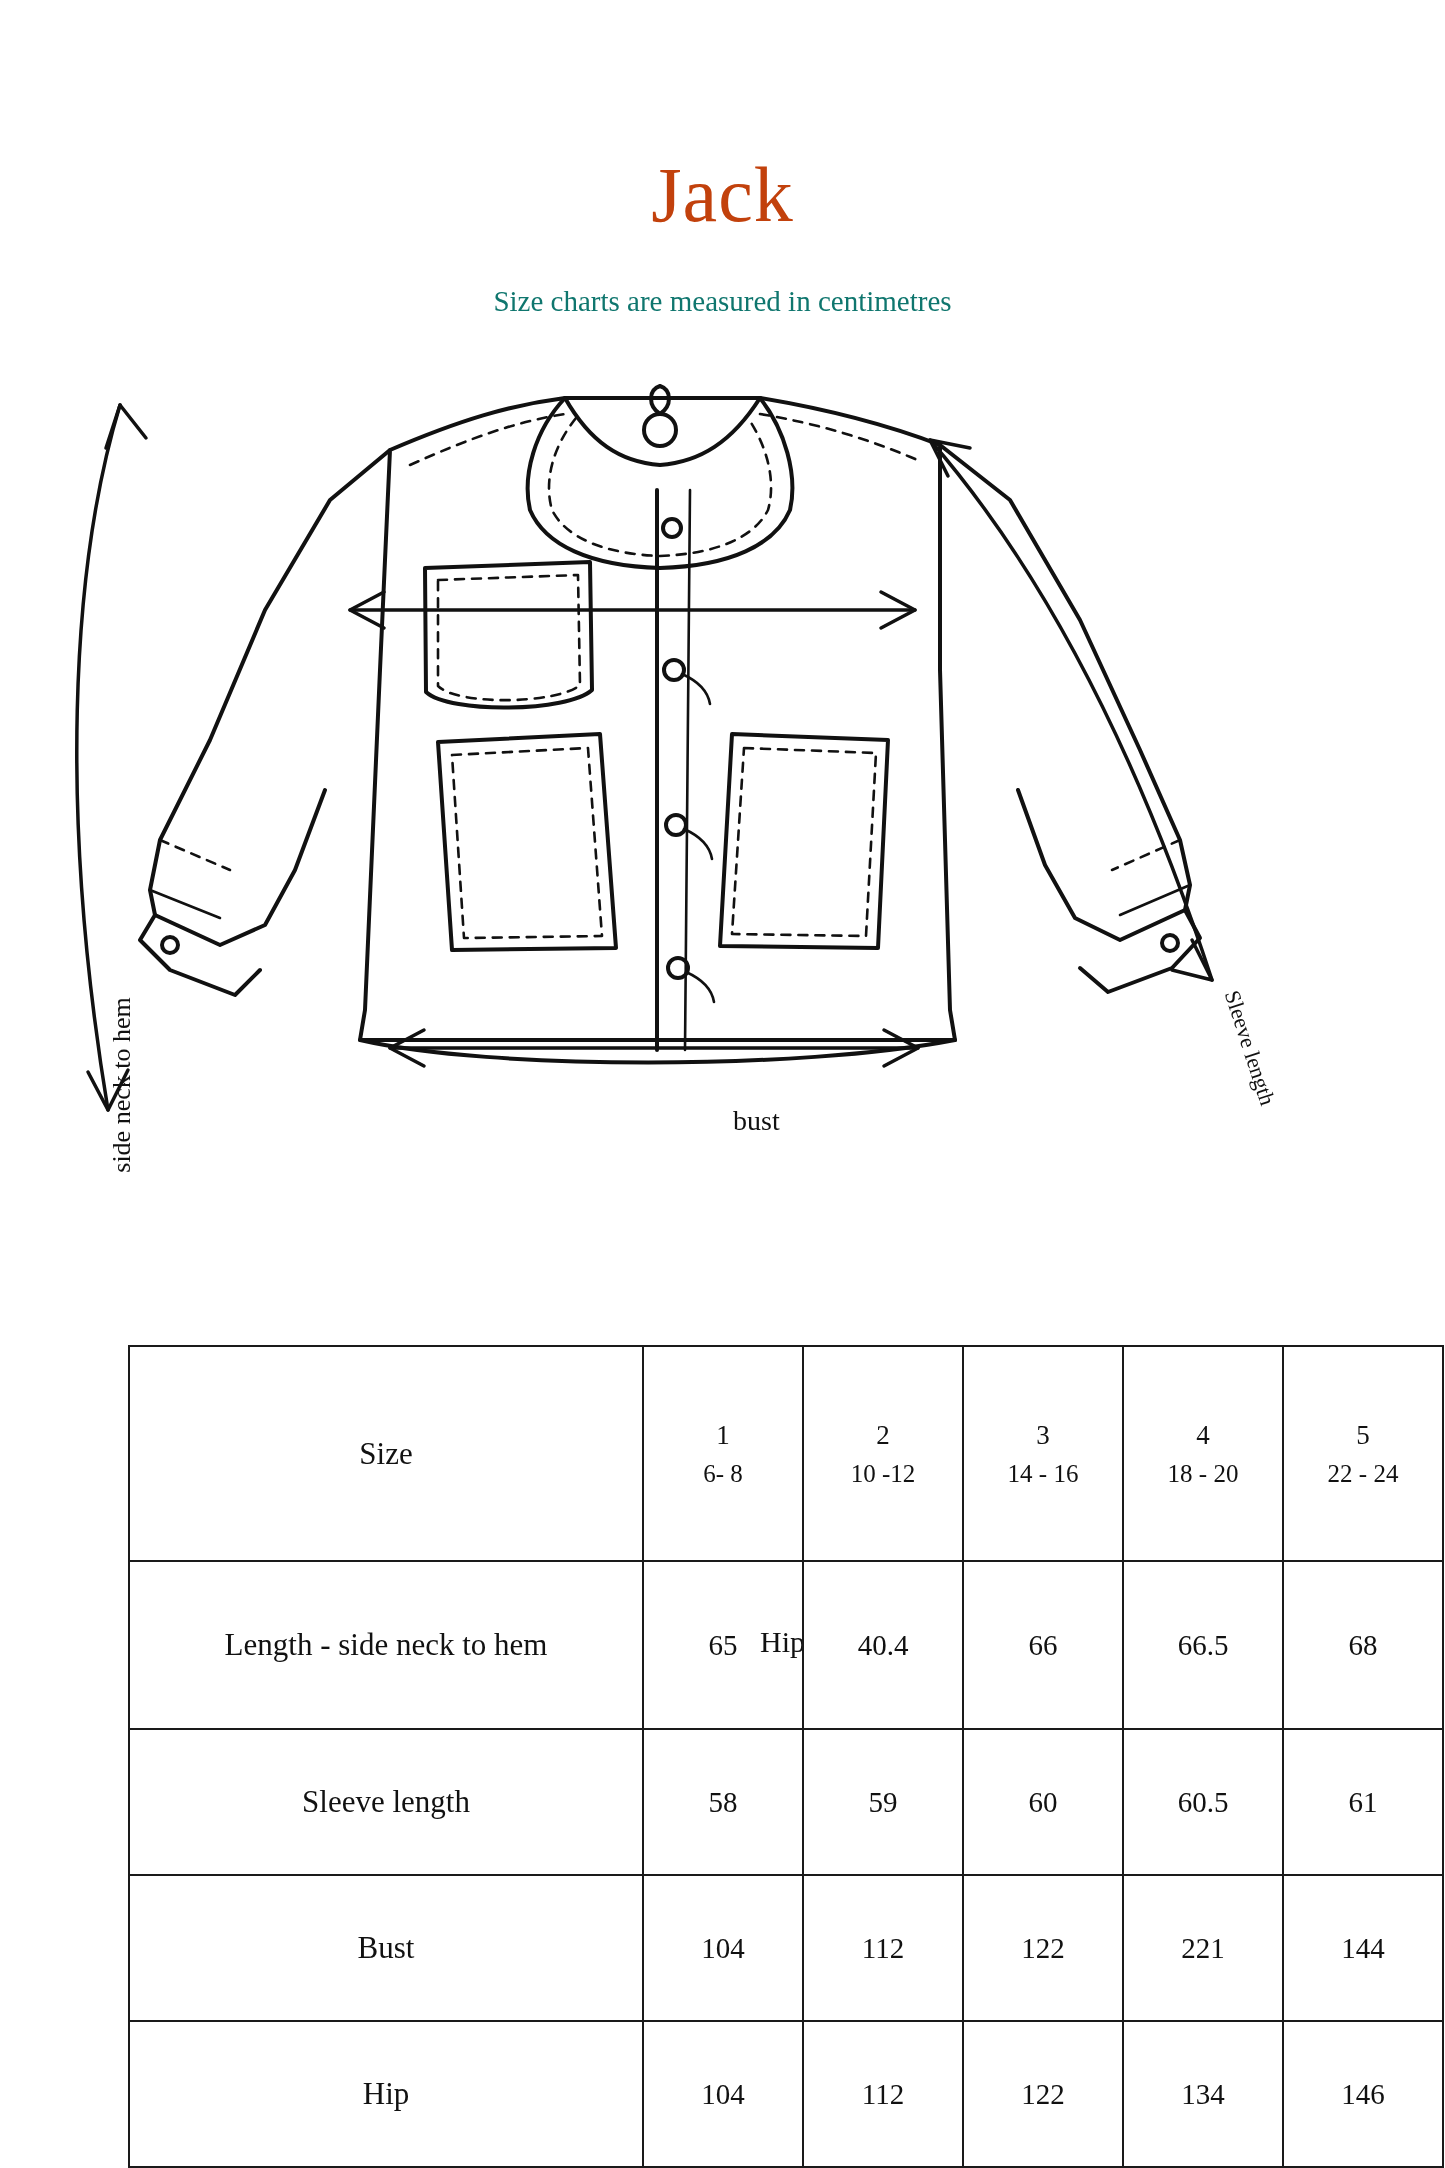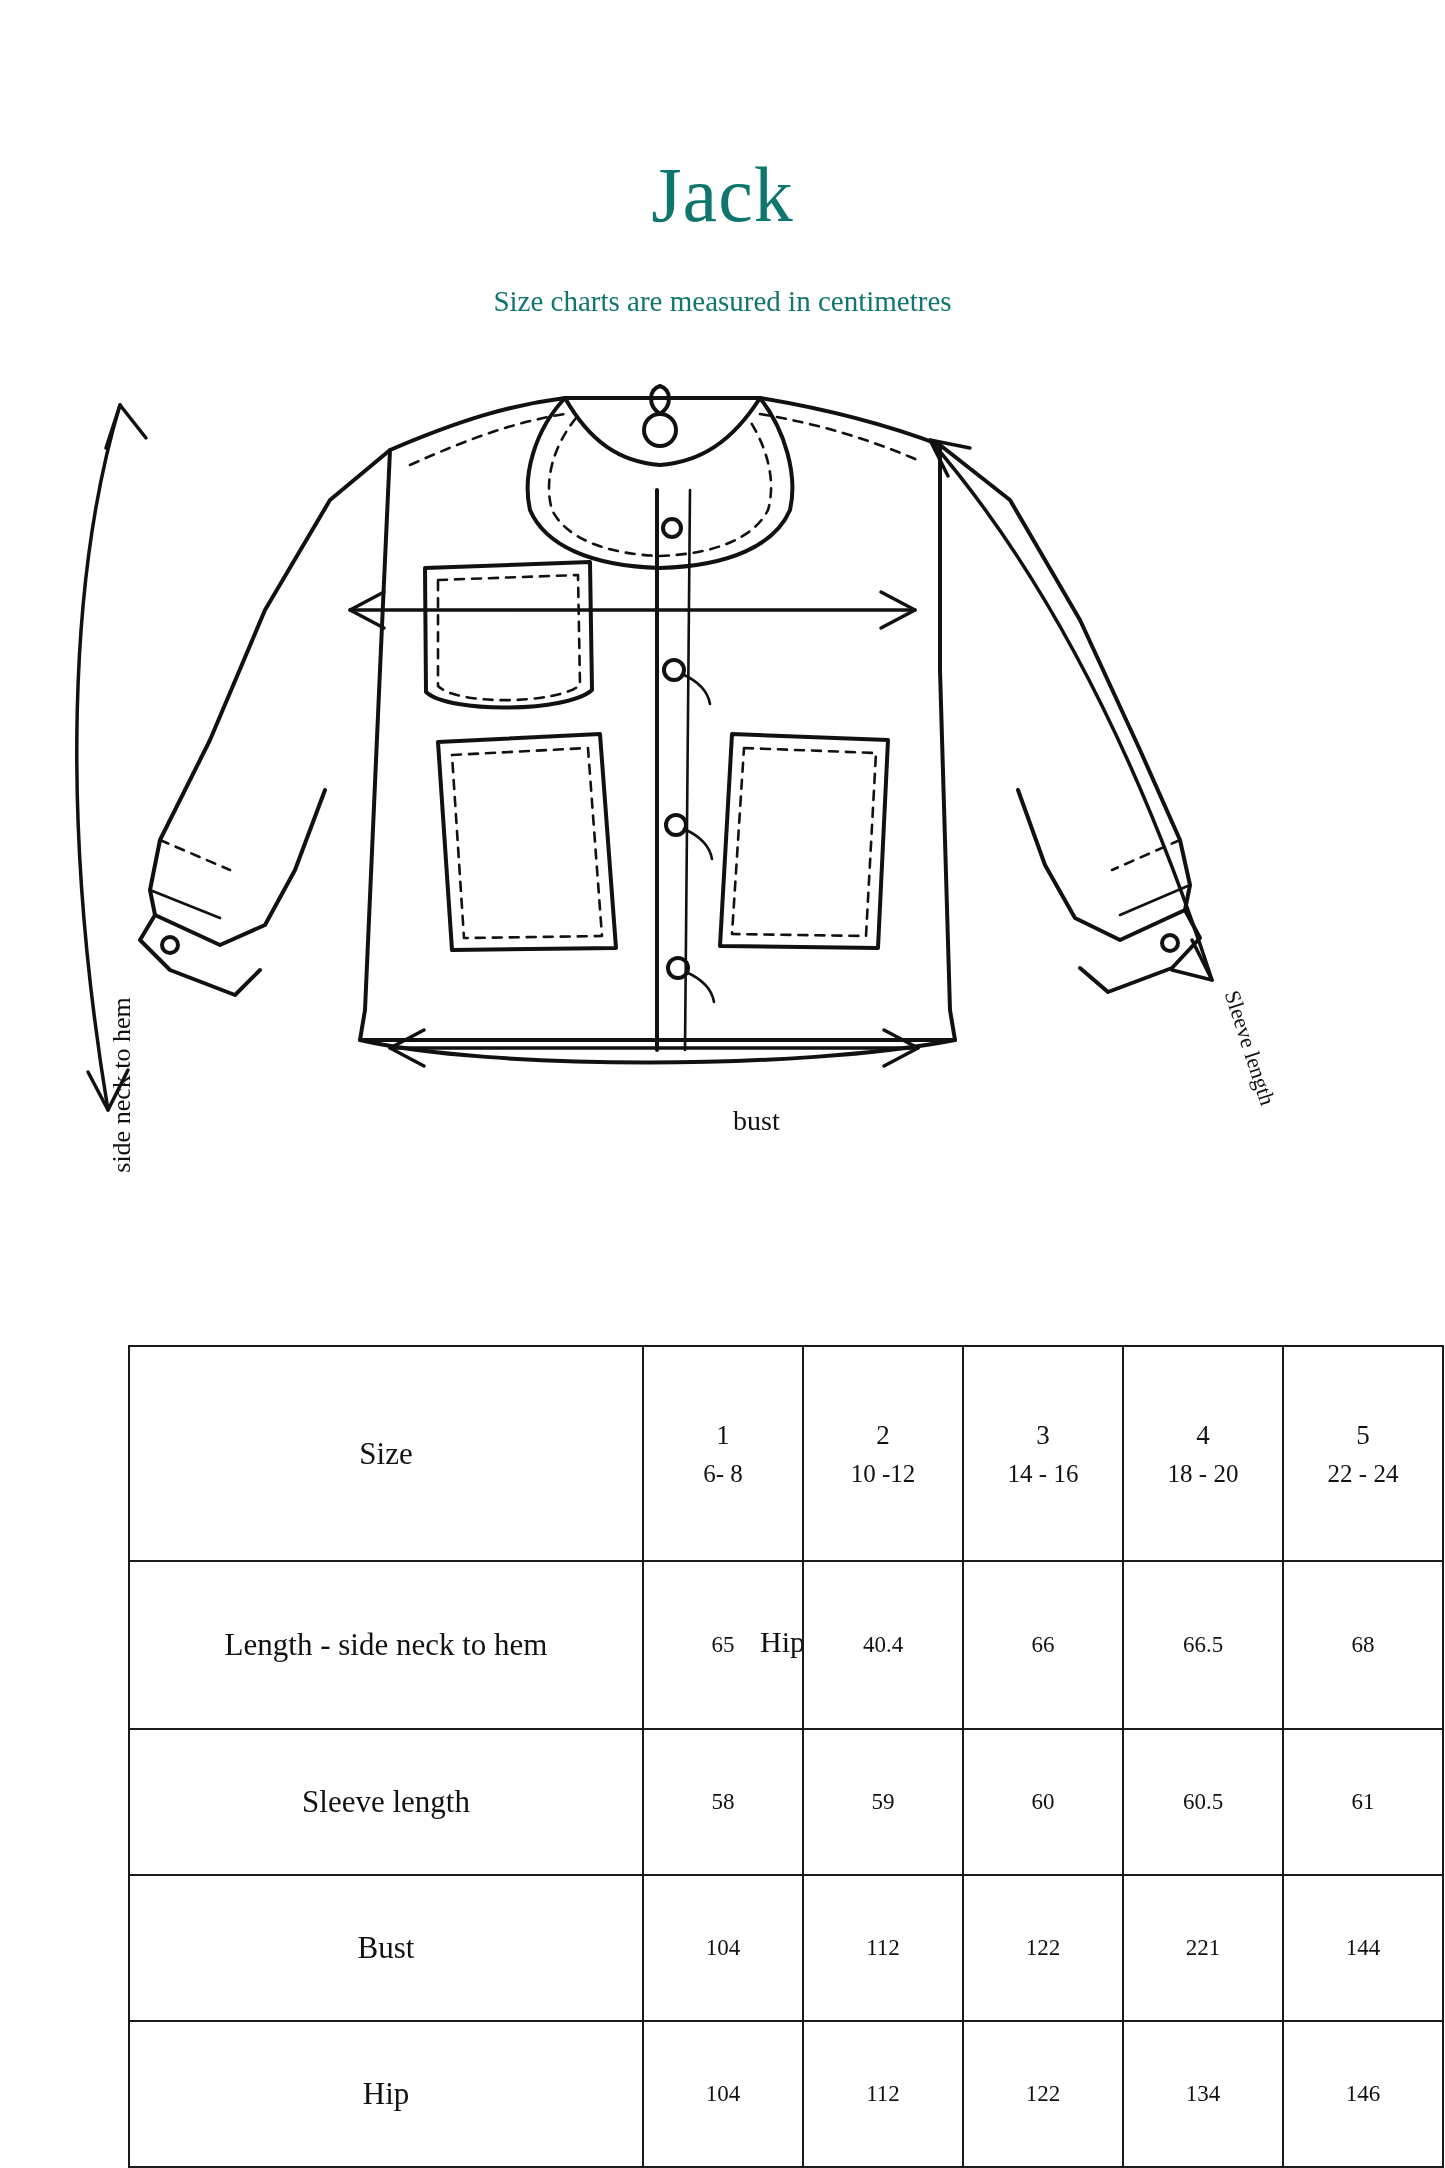--- a/index.html
+++ b/index.html
@@ -24,21 +24,21 @@
   }
   .title {
     position: absolute;
     left: 0;
     top: 150px;
     width: 1445px;
     text-align: center;
     font-size: 78px;
     font-family: "Liberation Serif", serif;
     letter-spacing: 1px;
-    color: #0f766e;
+    color: #c2410c;
   }
   .subtitle {
     position: absolute;
     left: 0;
     top: 285px;
     width: 1445px;
     text-align: center;
     font-size: 29px;
     font-family: "Liberation Serif", serif;
     color: #0f766e;
@@ -117,21 +117,21 @@
     padding: 10px 26px;
     line-height: 1.35;
   }
   table.size-table th.size-col {
     width: 146px;
     font-size: 27px;
     padding: 14px 6px;
     line-height: 1.5;
   }
   table.size-table td.val {
-    font-size: 23px;
+    font-size: 29px;
     padding: 24px 4px;
   }
   .hdr-row th { height: 185px; }
   .rowA td { height: 118px; border-radius: 14px; }
   .rowB td { height: 96px; }
   .size-num { display: block; font-size: 27px; }
   .size-range { display: block; font-size: 25px; }
 </style>
 </head>
 <body>

